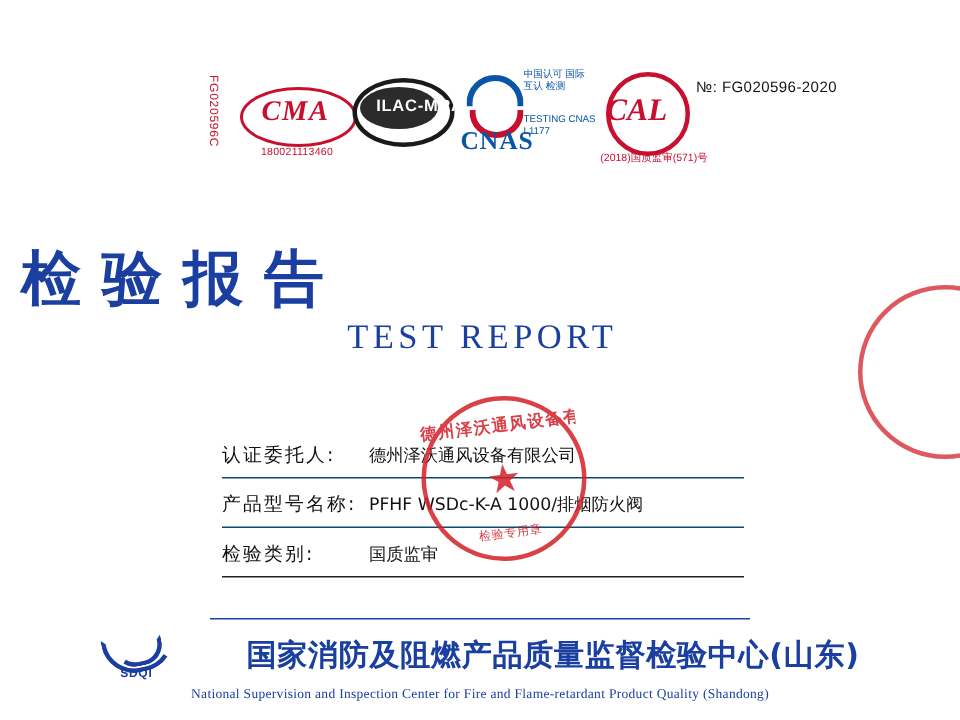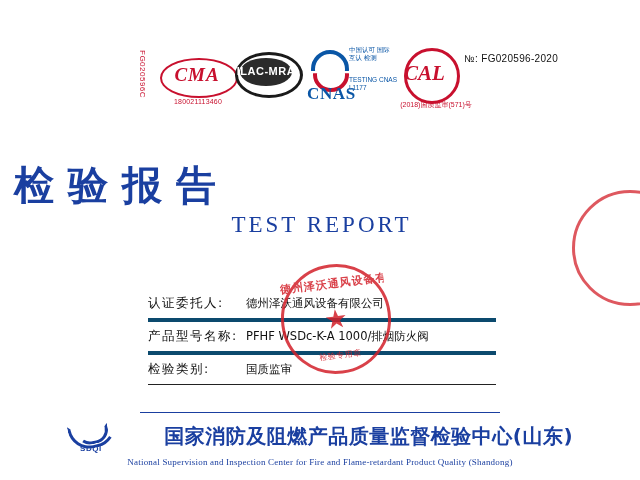--- a/index.html
+++ b/index.html
@@ -114,20 +114,21 @@
   .ilac-word {
     position: absolute;
     left: 0; top: 13px;
     width: 62px;
     text-align: center;
     color: #ffffff;
     font-size: 11px;
     font-weight: bold;
     font-family: "Liberation Sans", sans-serif;
     letter-spacing: 0.5px;
+    padding-left: 14px;
   }
   
   .cnas {
     position: absolute;
     left: 155px;
     top: 12px;
     width: 86px;
     height: 52px;
   }
   .cnas-mark {
@@ -244,21 +245,21 @@
     letter-spacing: 3px;
     color: #1a3fa0;
     text-indent: 3px;
   }
   
   .field {
     position: absolute;
     left: 148px;
     width: 348px;
     height: 26px;
-    border-bottom: 4px solid #0c4a6e;
+    border-bottom: 1px solid #0c4a6e;
   }
   .field .label {
     position: absolute;
     left: 0;
     top: 3px;
     font-family: "DejaVu Sans", sans-serif;
     font-size: 12.5px;
     color: #111;
     letter-spacing: 1.5px;
     white-space: nowrap;

